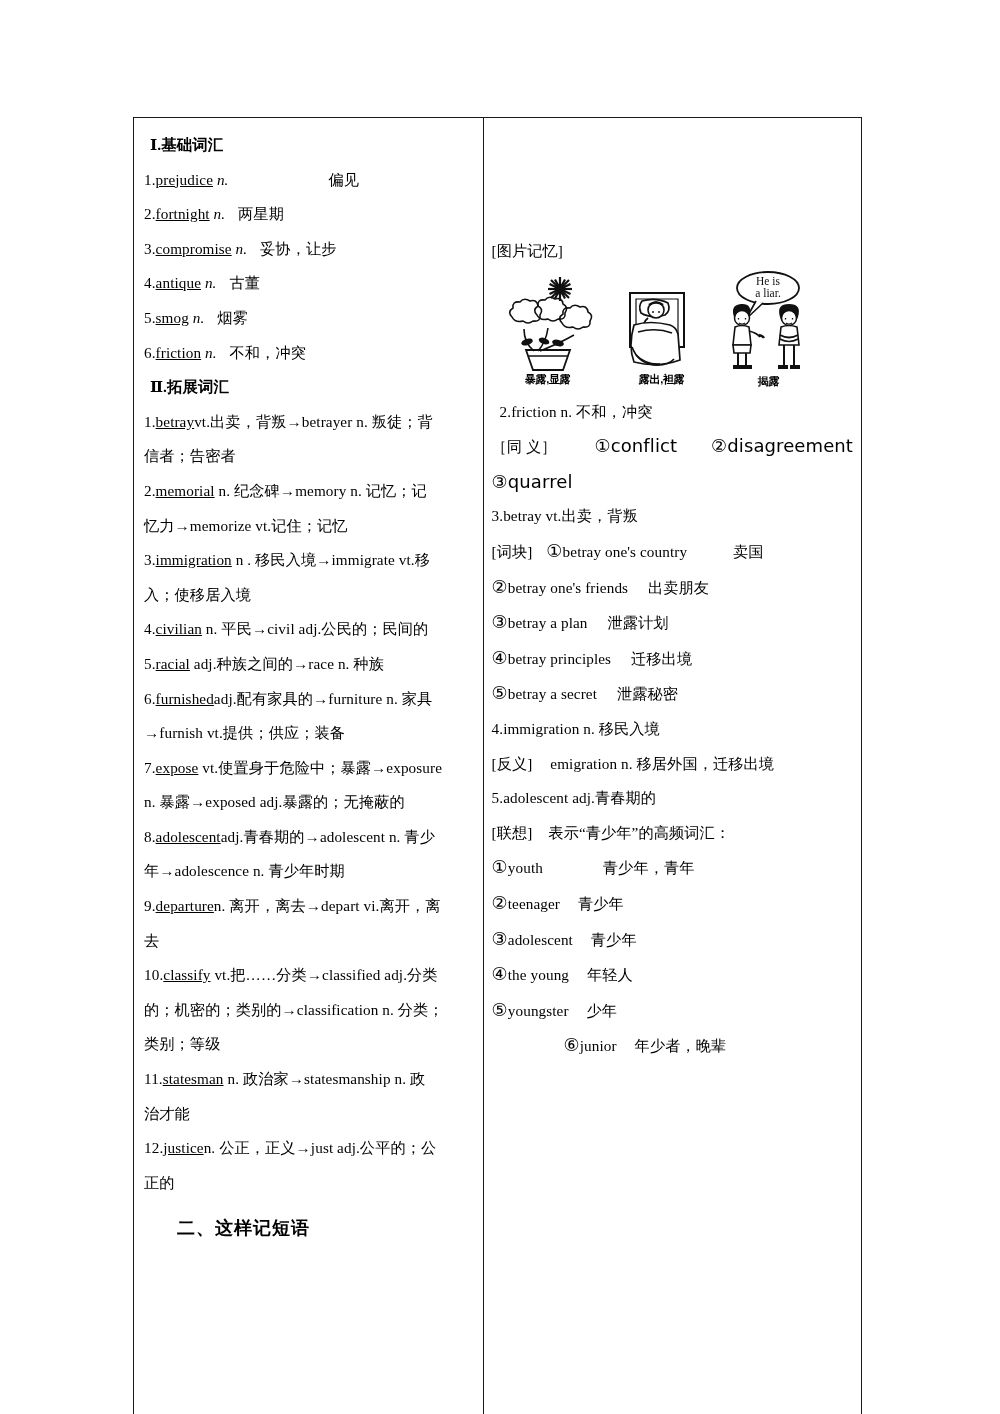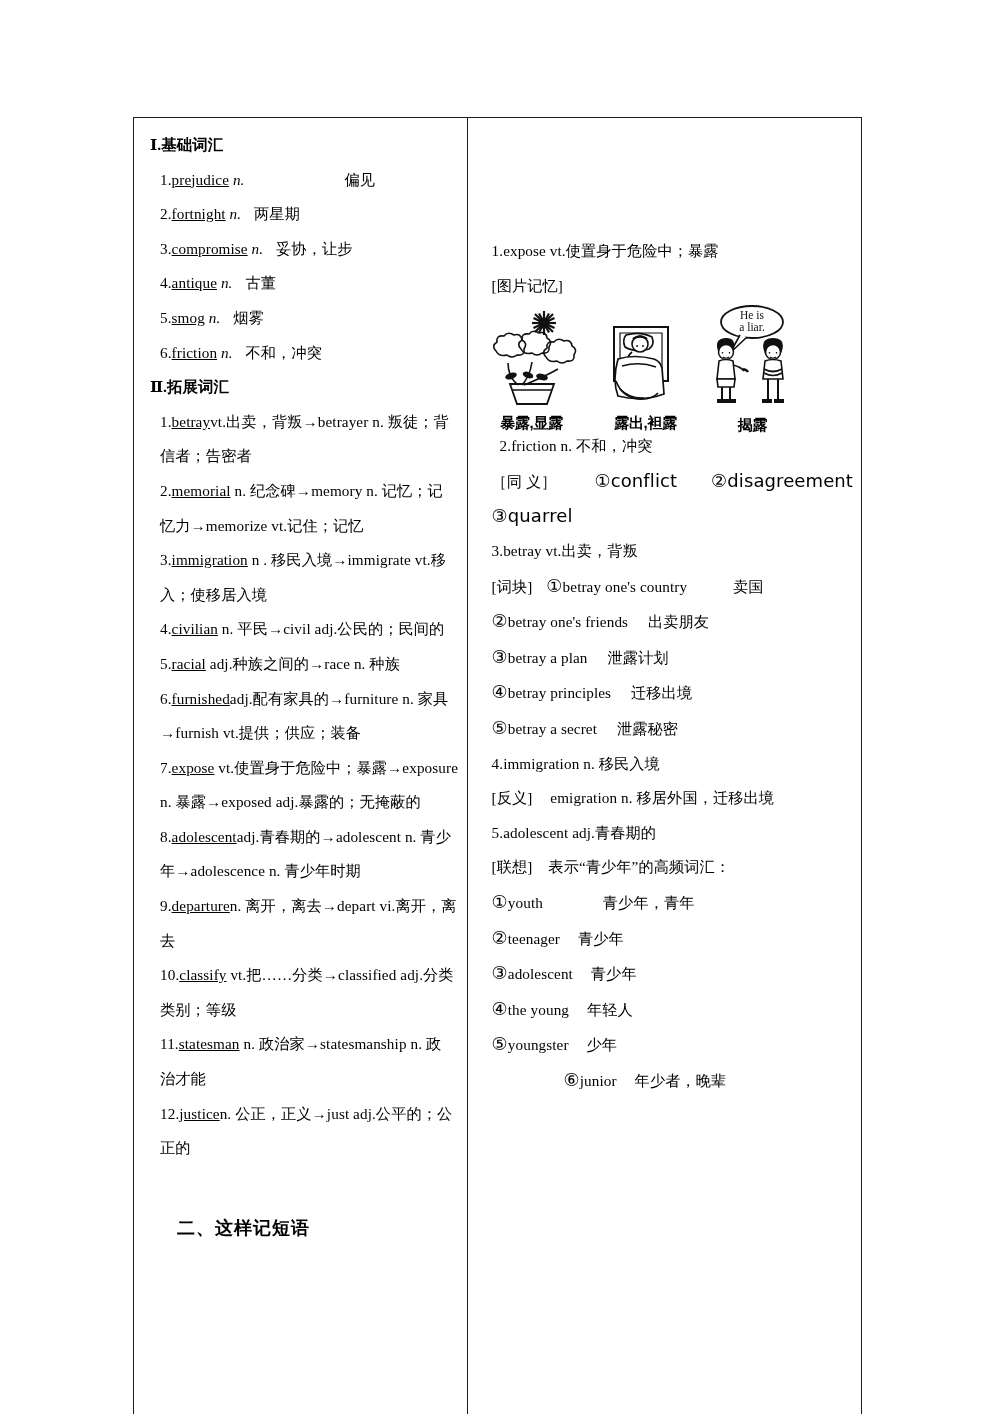--- a/index.html
+++ b/index.html
@@ -47,21 +47,20 @@
     padding: 10px 8px 6px 8px;
     position: relative;
   }
 
   
   .line {
     font-size: 15.2px;
     line-height: 34.6px;
     white-space: nowrap;
     letter-spacing: 0.1px;
-    margin-left: 16px;
   }
   .sec-head {
     font-size: 15.5px;
     line-height: 34.6px;
     font-weight: bold;
     padding-left: 6px;
     white-space: nowrap;
   }
   .u { text-decoration: underline; }
   .it { font-style: italic; }
@@ -75,26 +74,26 @@
     position: relative;
     height: 124px;
     margin: 2px 0 0 0;
     padding-left: 4px;
   }
   .pic-cell {
     position: absolute;
     text-align: center;
   }
   .pic-cap {
-    font-size: 15px;
+    font-size: 11px;
     font-family: "Liberation Sans", sans-serif;
     font-weight: bold;
     letter-spacing: -0.3px;
     white-space: nowrap;
-    margin-top: 9px;
+    margin-top: 1px;
   }
   .pic-svg { display: block; margin: 0 auto; }
 
   
   .bottom-heading {
     position: absolute;
     left: 177px;
     top: 1216px;
     font-size: 18px;
     font-weight: bold;
@@ -199,40 +198,40 @@
 
       <div class="line">
         <span>9.</span><span class="u">departure</span><span>n. 离开，离去→depart vi.离开，离</span>
       </div>
       <div class="line">去</div>
 
       <div class="line">
         <span>10.</span><span class="u">classify</span>
         <span>vt.把……分类→classified adj.分类</span>
       </div>
+      <div class="line">的；机密的；类别的→classification n. 分类；</div>
       <div class="line">类别；等级</div>
 
       <div class="line">
         <span>11.</span><span class="u">statesman</span>
         <span>n. 政治家→statesmanship n. 政</span>
       </div>
       <div class="line">治才能</div>
 
       <div class="line">
         <span>12.</span><span class="u">justice</span><span>n. 公正，正义→just adj.公平的；公</span>
       </div>
       <div class="line">正的</div>
 
     </div>
 
     <div class="col-right">
 
       <div class="r-spacer"></div>
 
-      <div class="line">1.expose vt.使置身于危险中；暴露</div>
       <div class="line">[图片记忆]</div>
 
       <div class="pic-strip">
 
         <div class="pic-cell" style="left:6px; top:0; width:100px;">
           <svg class="pic-svg" width="96" height="100" viewBox="0 0 96 100">
             <g fill="none" stroke="#111" stroke-width="1.6">
 
               <g stroke-width="2.2">
                 <line x1="60" y1="6" x2="60" y2="30"></line>

